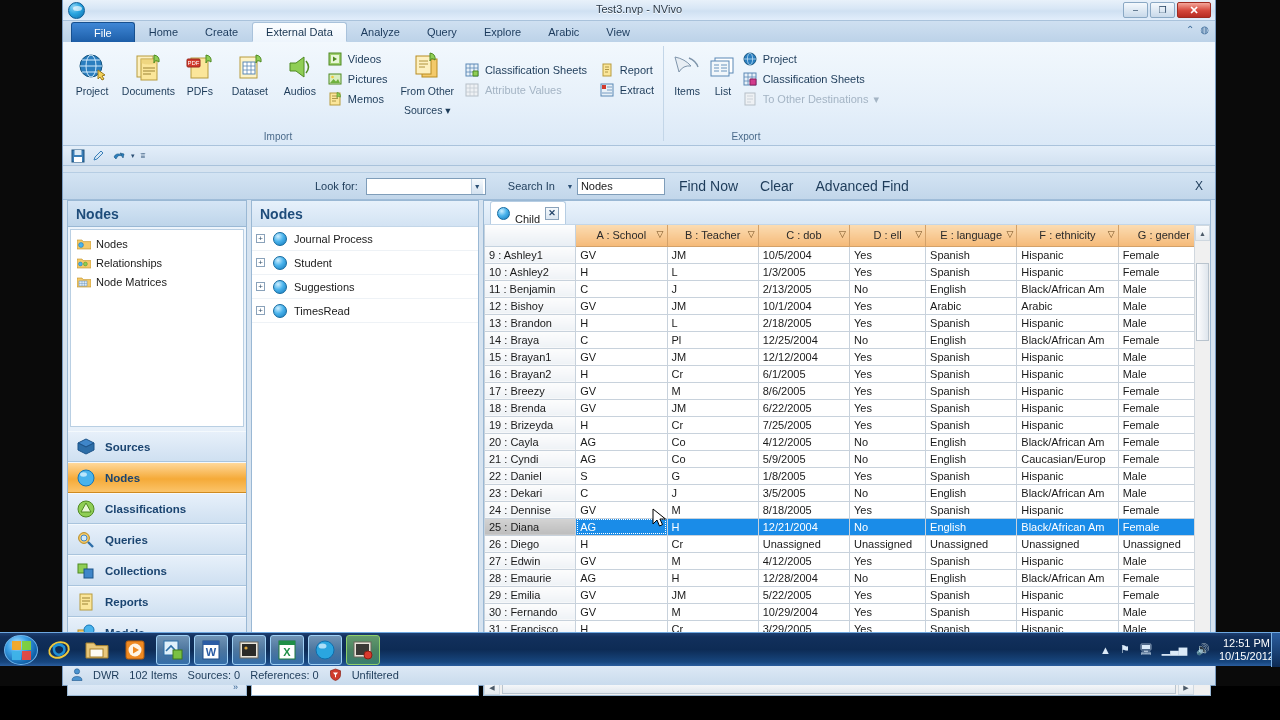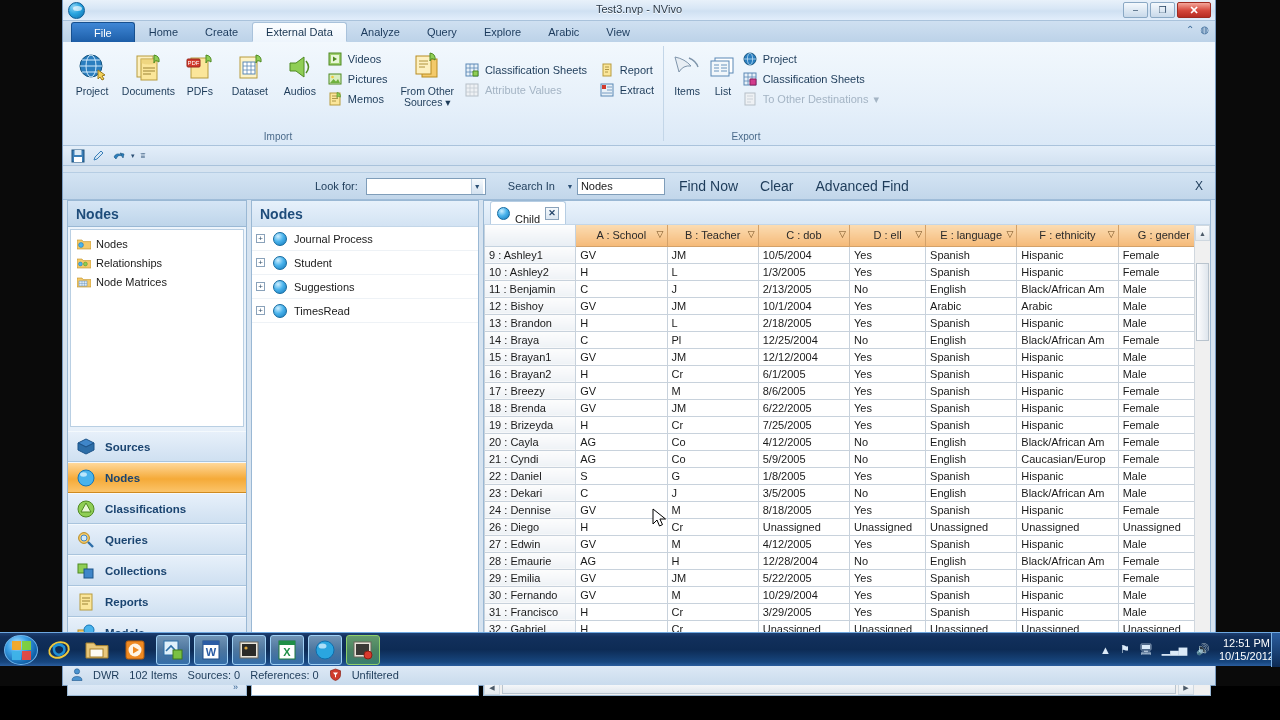--- a/index.html
+++ b/index.html
@@ -395,21 +395,21 @@
           <div class="rsep"></div>
 
           <div class="big-btn" style="width:74px;">
             <svg class="big-icon" viewBox="0 0 32 32">
               <rect x="11" y="8" width="15" height="18" fill="#f3c96a" stroke="#b88b21"></rect>
               <rect x="5" y="5" width="15" height="18" fill="#fdf0c0" stroke="#b88b21"></rect>
               <path d="M8 10h9M8 13h9M8 16h6" stroke="#a7892f" stroke-width=".9"></path>
               <path d="M19 2q6 1 5 7-4-3-5 1z" fill="#8fce55" stroke="#4f8a22"></path>
             </svg>
             <span class="lbl">From Other</span>
-            <span class="lbl" style="margin-top:0;"><span>Sources</span> ▾</span>
+            <span class="lbl" style="margin-top:8px;"><span>Sources</span> ▾</span>
           </div>
 
           <div class="rsep"></div>
 
           <div class="small-col" style="padding-top:14px;">
             <div class="small-btn">
               <svg class="small-icon" viewBox="0 0 16 16">
                 <rect x="2" y="2" width="12" height="12" fill="#e8f1f8" stroke="#5a88b5"></rect>
                 <path d="M2 6h12M2 10h12M6 2v12M10 2v12" stroke="#5a88b5" stroke-width=".8"></path>
                 <path d="M9 9h5v5H9z" fill="#8fce55" stroke="#4f8a22"></path>
@@ -846,20 +846,30 @@
                 <tr>
                   <td class="rowhdr">24 : Dennise</td>
                   <td class="cell first">GV</td>
                   <td class="cell">M</td>
                   <td class="cell">8/18/2005</td>
                   <td class="cell">Yes</td>
                   <td class="cell">Spanish</td>
                   <td class="cell">Hispanic</td>
                   <td class="cell">Female</td>
                 </tr>
+                <tr class="selected">
+                  <td class="rowhdr">25 : Diana</td>
+                  <td class="cell first">AG</td>
+                  <td class="cell">H</td>
+                  <td class="cell">12/21/2004</td>
+                  <td class="cell">No</td>
+                  <td class="cell">English</td>
+                  <td class="cell">Black/African Am</td>
+                  <td class="cell">Female</td>
+                </tr>
                 <tr>
                   <td class="rowhdr">26 : Diego</td>
                   <td class="cell first">H</td>
                   <td class="cell">Cr</td>
                   <td class="cell">Unassigned</td>
                   <td class="cell">Unassigned</td>
                   <td class="cell">Unassigned</td>
                   <td class="cell">Unassigned</td>
                   <td class="cell">Unassigned</td>
                 </tr>

